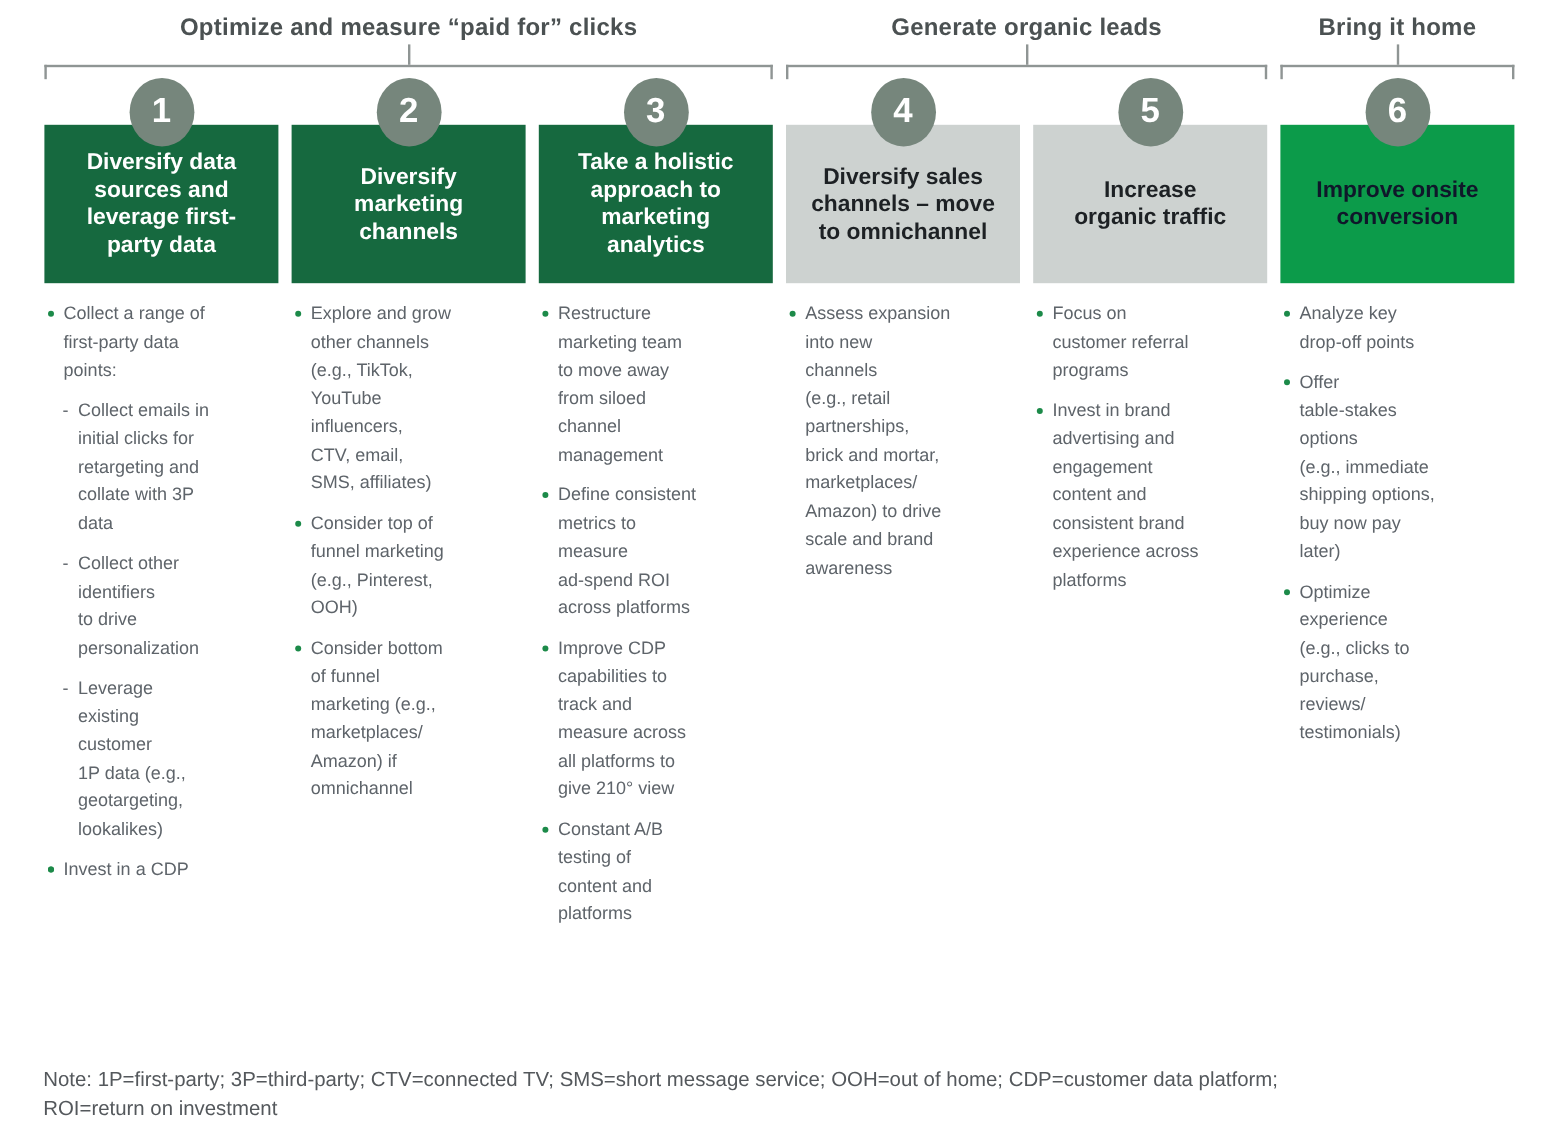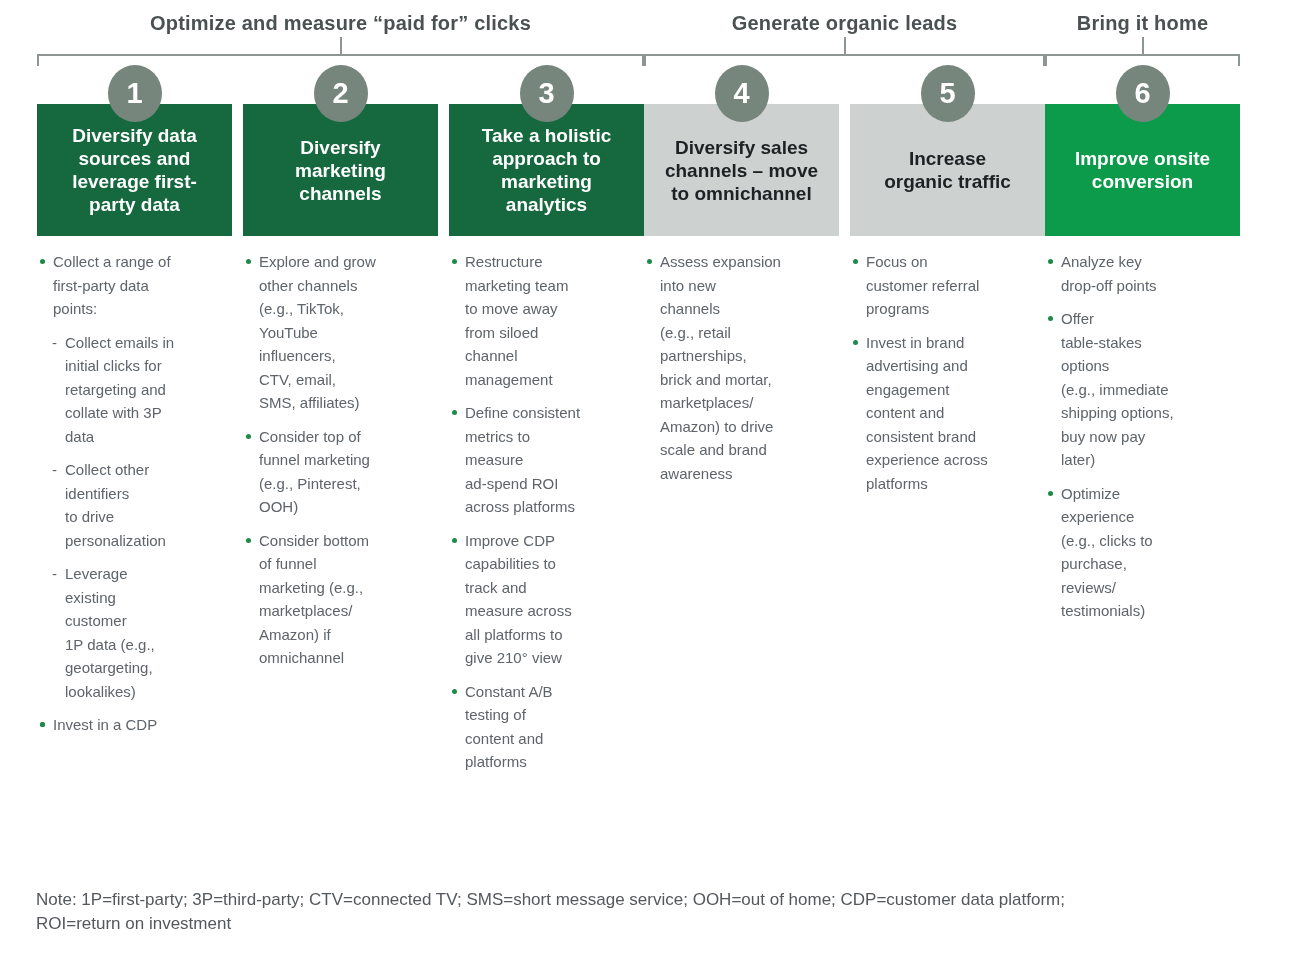--- a/index.html
+++ b/index.html
@@ -5,20 +5,21 @@
   html,body{margin:0;padding:0;background:#ffffff;}
   .board{
     position:relative;
     width:1300px;height:956px;
     background:#ffffff;
     font-family:"Liberation Sans", sans-serif;
     overflow:hidden;
   }
   .groups-row{
     display:flex;
+    gap:11px;
     padding:10px 0 0 37px;
   }
   .group{flex:0 0 auto;}
   .group-label{
     margin:0;
     height:27px;
     line-height:27px;
     text-align:center;
     font-size:20px;
     font-weight:bold;
@@ -54,21 +55,21 @@
     display:flex;align-items:center;justify-content:center;
     text-align:center;
     padding:0 6px;
     box-sizing:border-box;
     font-size:19px;font-weight:bold;
     line-height:23px;
     white-space:pre-line;
   }
   .head.v-dark{background:#16693f;color:#ffffff;}
   .head.v-gray{background:#cdd2d0;color:#1d2124;}
-  .head.v-green{background:#0c9b4a;color:#ffffff;}
+  .head.v-green{background:#0c9b4a;color:#0f172a;}
   ul.items{
     list-style:none;
     margin:14px 0 0 0;
     padding:0 0 0 1px;
     font-size:15px;
     line-height:23.5px;
     color:#5e646a;
   }
   ul.items li{position:relative;margin:0 0 10px 0;white-space:pre-line;}
   li.bullet{padding-left:15px;}

